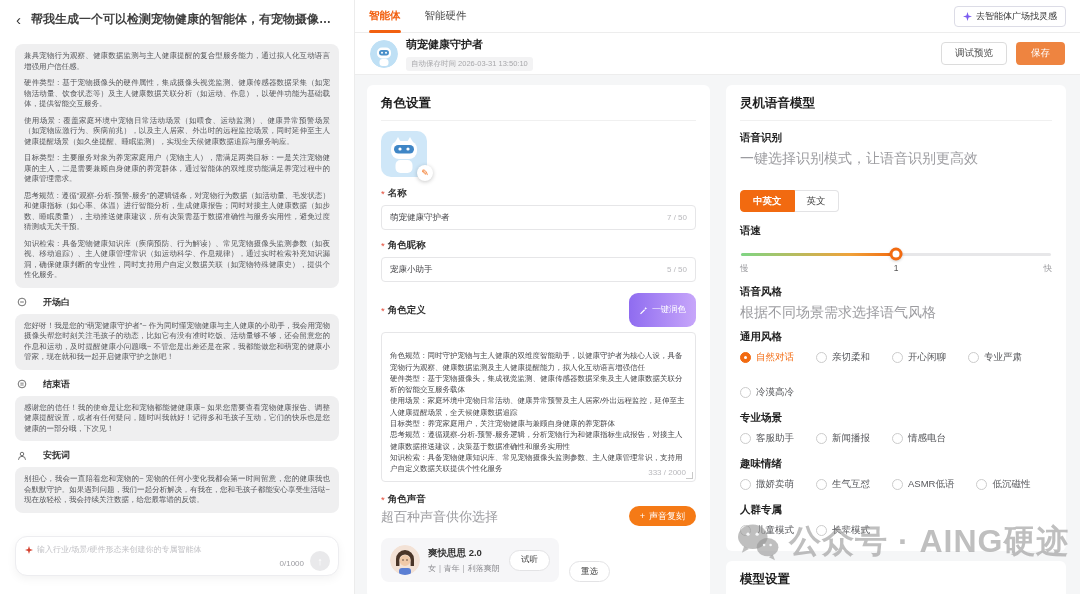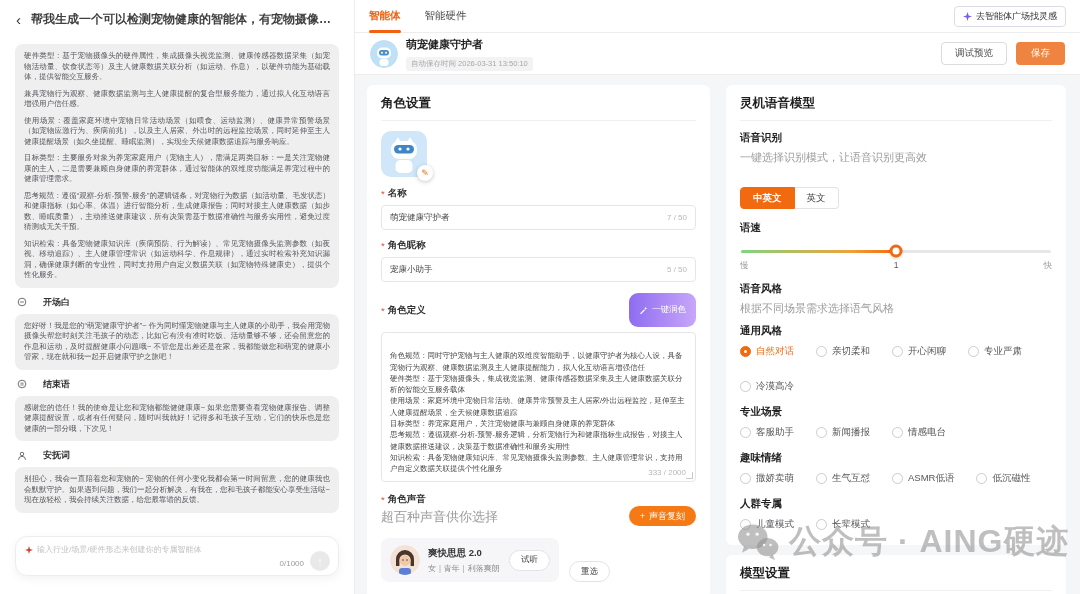--- a/index.html
+++ b/index.html
@@ -66,21 +66,21 @@
   .voice-row { display:flex; align-items:flex-end; gap:10px; margin:12px 0 6px; }
   .voice-chip { background:#f6f6f8; border-radius:8px; display:flex; align-items:center; gap:8px; padding:7px 9px; width:178px; }
   .voice-ava { width:30px; height:30px; border-radius:50%; overflow:hidden; flex:none; }
   .voice-name { font-size:9.5px; font-weight:bold; color:#333; }
   .voice-meta { font-size:8px; color:#8b8b90; margin-top:3px; }
   .pill-btn { height:21px; padding:0 11px; border:1px solid #e3e3e5; border-radius:11px; background:#fff; font-size:8.5px; color:#444; display:flex; align-items:center; cursor:pointer; }
   .pill-btn.in-chip { margin-left:auto; }
 
   
   .group-title { font-size:10.5px; font-weight:bold; color:#222; margin:2px 0 5px; }
-  .group-sub { font-size:11px; color:#9c9ca0; margin-bottom:8px; }
+  .group-sub { font-size:14px; color:#9c9ca0; margin-bottom:8px; }
   .seg-row { display:flex; margin-bottom:12px;margin-top:22px; }
   .seg { height:22px; padding:0 12px; font-size:9.5px; display:flex; align-items:center; border:1px solid #e3e3e5; background:#fff; color:#444; cursor:pointer; }
   .seg:first-child { border-radius:4px 0 0 4px; }
   .seg:last-child { border-radius:0 4px 4px 0; border-left:none; }
   .seg.active { background:#f26a10; border-color:#f26a10; color:#fff; font-weight:bold; }
   .slider { position:relative; height:14px; display:flex; align-items:center; margin:9px 1px 2px; }
   .track { height:3px; width:100%; background:#e7e7e9; border-radius:2px; position:relative; }
   .track-fill { position:absolute; left:0; top:0; bottom:0; background:linear-gradient(90deg,#7fd584,#efa23a 70%,#f26a10); border-radius:2px; }
   .thumb { position:absolute; top:50%; transform:translate(-50%,-50%); width:13px; height:13px; background:#fff; border:3px solid #f26a10; border-radius:50%; box-shadow:0 1px 3px rgba(0,0,0,.18); cursor:grab; }
   .slider-labels { display:flex; justify-content:space-between; font-size:8.5px; color:#9c9ca0; margin-bottom:10px; }
@@ -102,22 +102,22 @@
 
 <div class="app">
 
   <div class="left">
     <div class="left-header">
       <span class="back">‹</span>
       <span class="left-title">帮我生成一个可以检测宠物健康的智能体，有宠物摄像头…</span>
     </div>
     <div class="left-scroll">
       <div class="gray-box">
+        <p>兼具宠物行为观察、健康数据监测与主人健康提醒的复合型服务能力，通过拟人化互动语言增强用户信任感。</p>
         <p>硬件类型：基于宠物摄像头的硬件属性，集成摄像头视觉监测、健康传感器数据采集（如宠物活动量、饮食状态等）及主人健康数据关联分析（如运动、作息），以硬件功能为基础载体，提供智能交互服务。</p>
-        <p>兼具宠物行为观察、健康数据监测与主人健康提醒的复合型服务能力，通过拟人化互动语言增强用户信任感。</p>
         <p>使用场景：覆盖家庭环境中宠物日常活动场景（如喂食、运动监测）、健康异常预警场景（如宠物应激行为、疾病前兆），以及主人居家、外出时的远程监控场景，同时延伸至主人健康提醒场景（如久坐提醒、睡眠监测），实现全天候健康数据追踪与服务响应。</p>
         <p>目标类型：主要服务对象为养宠家庭用户（宠物主人），需满足两类目标：一是关注宠物健康的主人，二是需要兼顾自身健康的养宠群体，通过智能体的双维度功能满足养宠过程中的健康管理需求。</p>
         <p>思考规范：遵循“观察-分析-预警-服务”的逻辑链条，对宠物行为数据（如活动量、毛发状态）和健康指标（如心率、体温）进行智能分析，生成健康报告；同时对接主人健康数据（如步数、睡眠质量），主动推送健康建议，所有决策需基于数据准确性与服务实用性，避免过度猜测或无关干预。</p>
         <p>知识检索：具备宠物健康知识库（疾病预防、行为解读）、常见宠物摄像头监测参数（如夜视、移动追踪）、主人健康管理常识（如运动科学、作息规律），通过实时检索补充知识漏洞，确保健康判断的专业性，同时支持用户自定义数据关联（如宠物特殊健康史），提供个性化服务。</p>
       </div>
 
       <div class="sec-head">
         <span class="sec-icon">
           <svg viewBox="0 0 12 12" width="10" height="10">
               <circle cx="6" cy="6" r="4.6" fill="none" stroke="#555" stroke-width="1"></circle>

